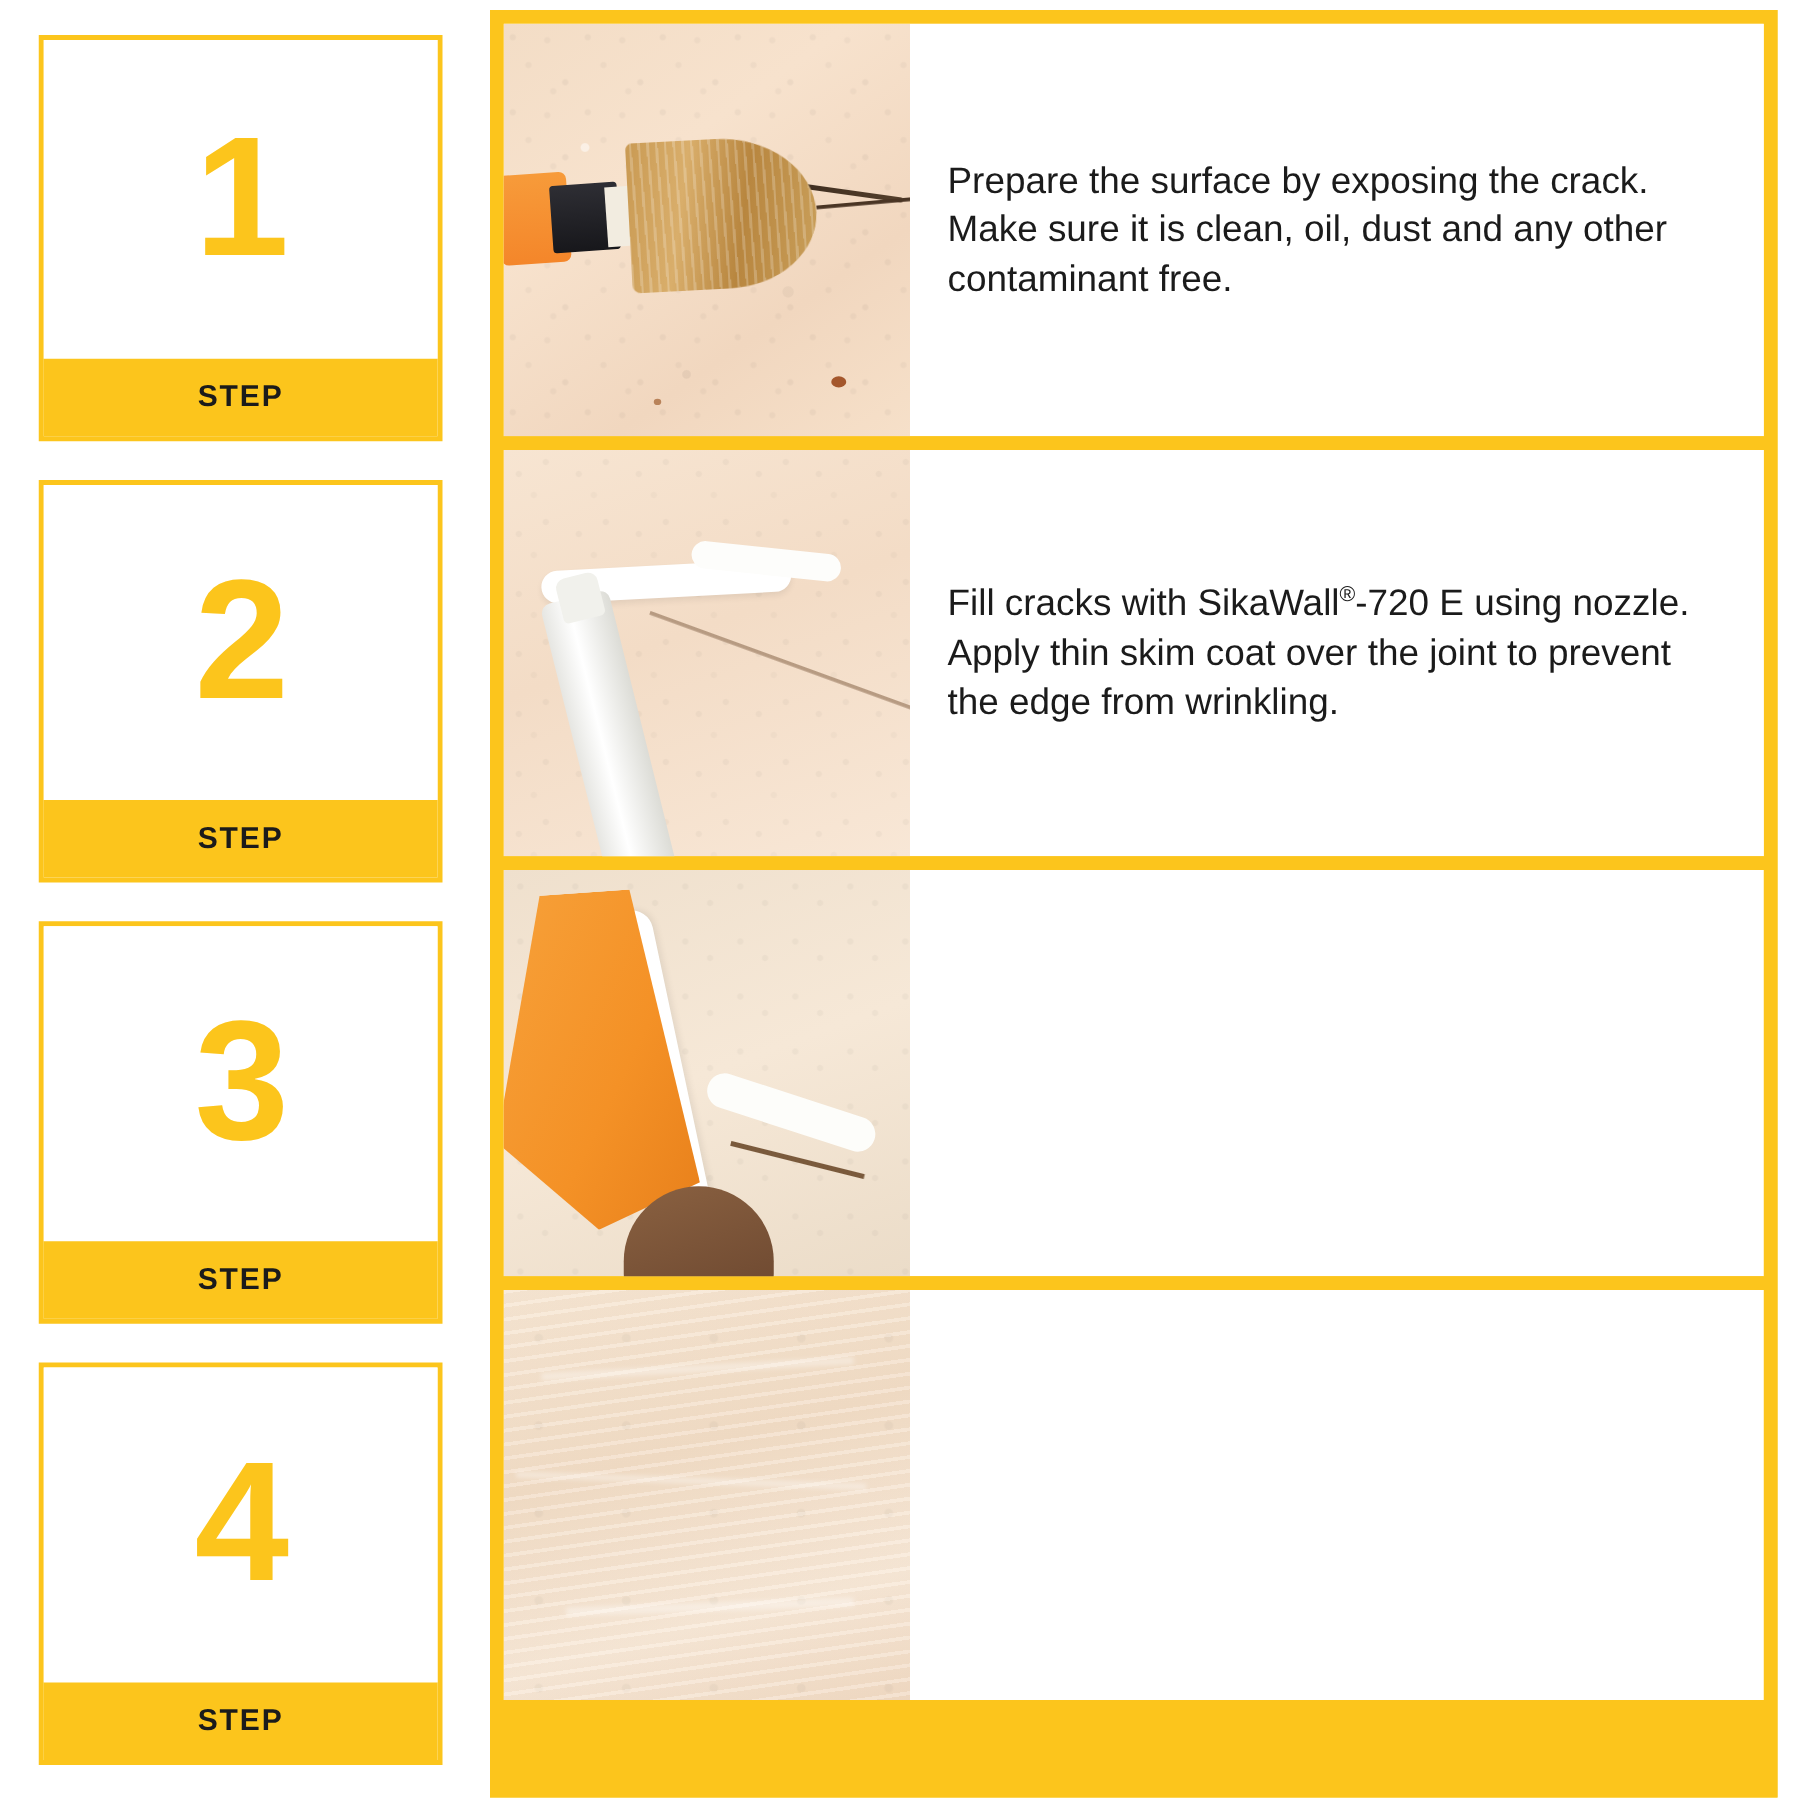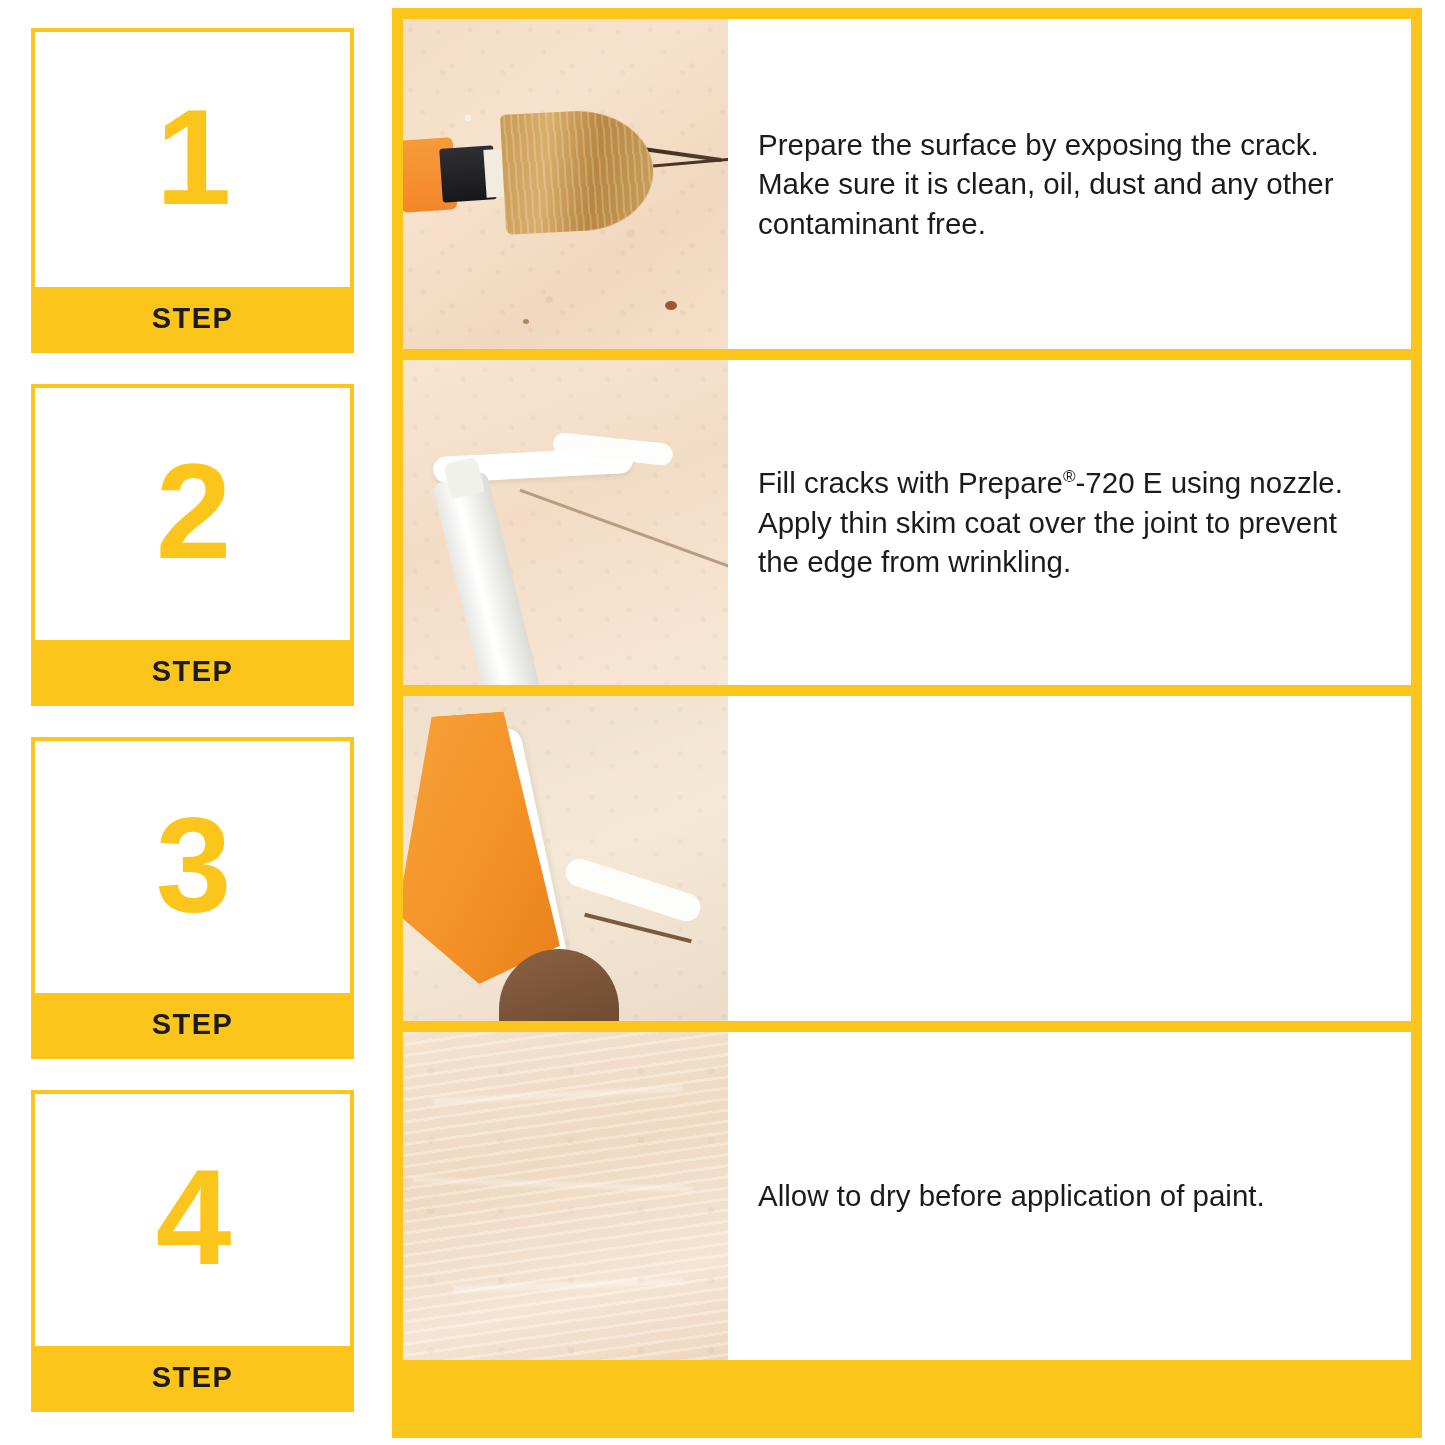--- a/index.html
+++ b/index.html
@@ -59,21 +59,21 @@
     line-height: 1;
     letter-spacing: -2px;
     background: #ffffff;
     padding-bottom: 6px;
   }
 
   .step-label {
     height: 62px;
     background: #FCC51C;
     color: #1b1b1b;
-    font-size: 29px;
+    font-size: 24px;
     font-weight: bold;
     letter-spacing: 1.5px;
     display: flex;
     align-items: center;
     justify-content: center;
     flex: 0 0 auto;
   }
 
   
   .right-panel {
@@ -410,21 +410,21 @@
         <div class="img-base wall2"></div>
         <div class="crack2b"></div>
         <div class="crack2"></div>
         <div class="bead2"></div>
         <div class="bead2b"></div>
         <div class="nozzle"></div>
         <div class="nozzle-tip"></div>
       </div>
       <div class="text-cell">
         <p>
-          <span>Fill cracks with Prepare</span><sup>®</sup><span>-720 E using nozzle. Apply thin skim coat over the joint to prevent the edge from wrinkling.</span>
+          <span>Fill cracks with SikaWall</span><sup>®</sup><span>-720 E using nozzle. Apply thin skim coat over the joint to prevent the edge from wrinkling.</span>
         </p>
       </div>
     </div>
 
     <div class="row-gap"></div>
 
     <div class="row r3">
       <div class="thumb">
         <div class="img-base wall3"></div>
         <div class="crack3"></div>
@@ -437,21 +437,16 @@
 
     <div class="row-gap"></div>
 
     <div class="row r4">
       <div class="thumb">
         <div class="img-base wall4"></div>
         <div class="streak" style="left:30px; top:60px; width:250px; height:6px; transform:rotate(-3deg);"></div>
         <div class="streak" style="left:10px; top:150px; width:280px; height:5px; transform:rotate(2deg);"></div>
         <div class="streak" style="left:50px; top:250px; width:230px; height:7px; transform:rotate(-2deg);"></div>
       </div>
-      <div class="text-cell">
-        <p>
-          <span>Allow to dry before application of paint.</span>
-        </p>
-      </div>
     </div>
 
   </div>
 </div>
 
 </body></html>

